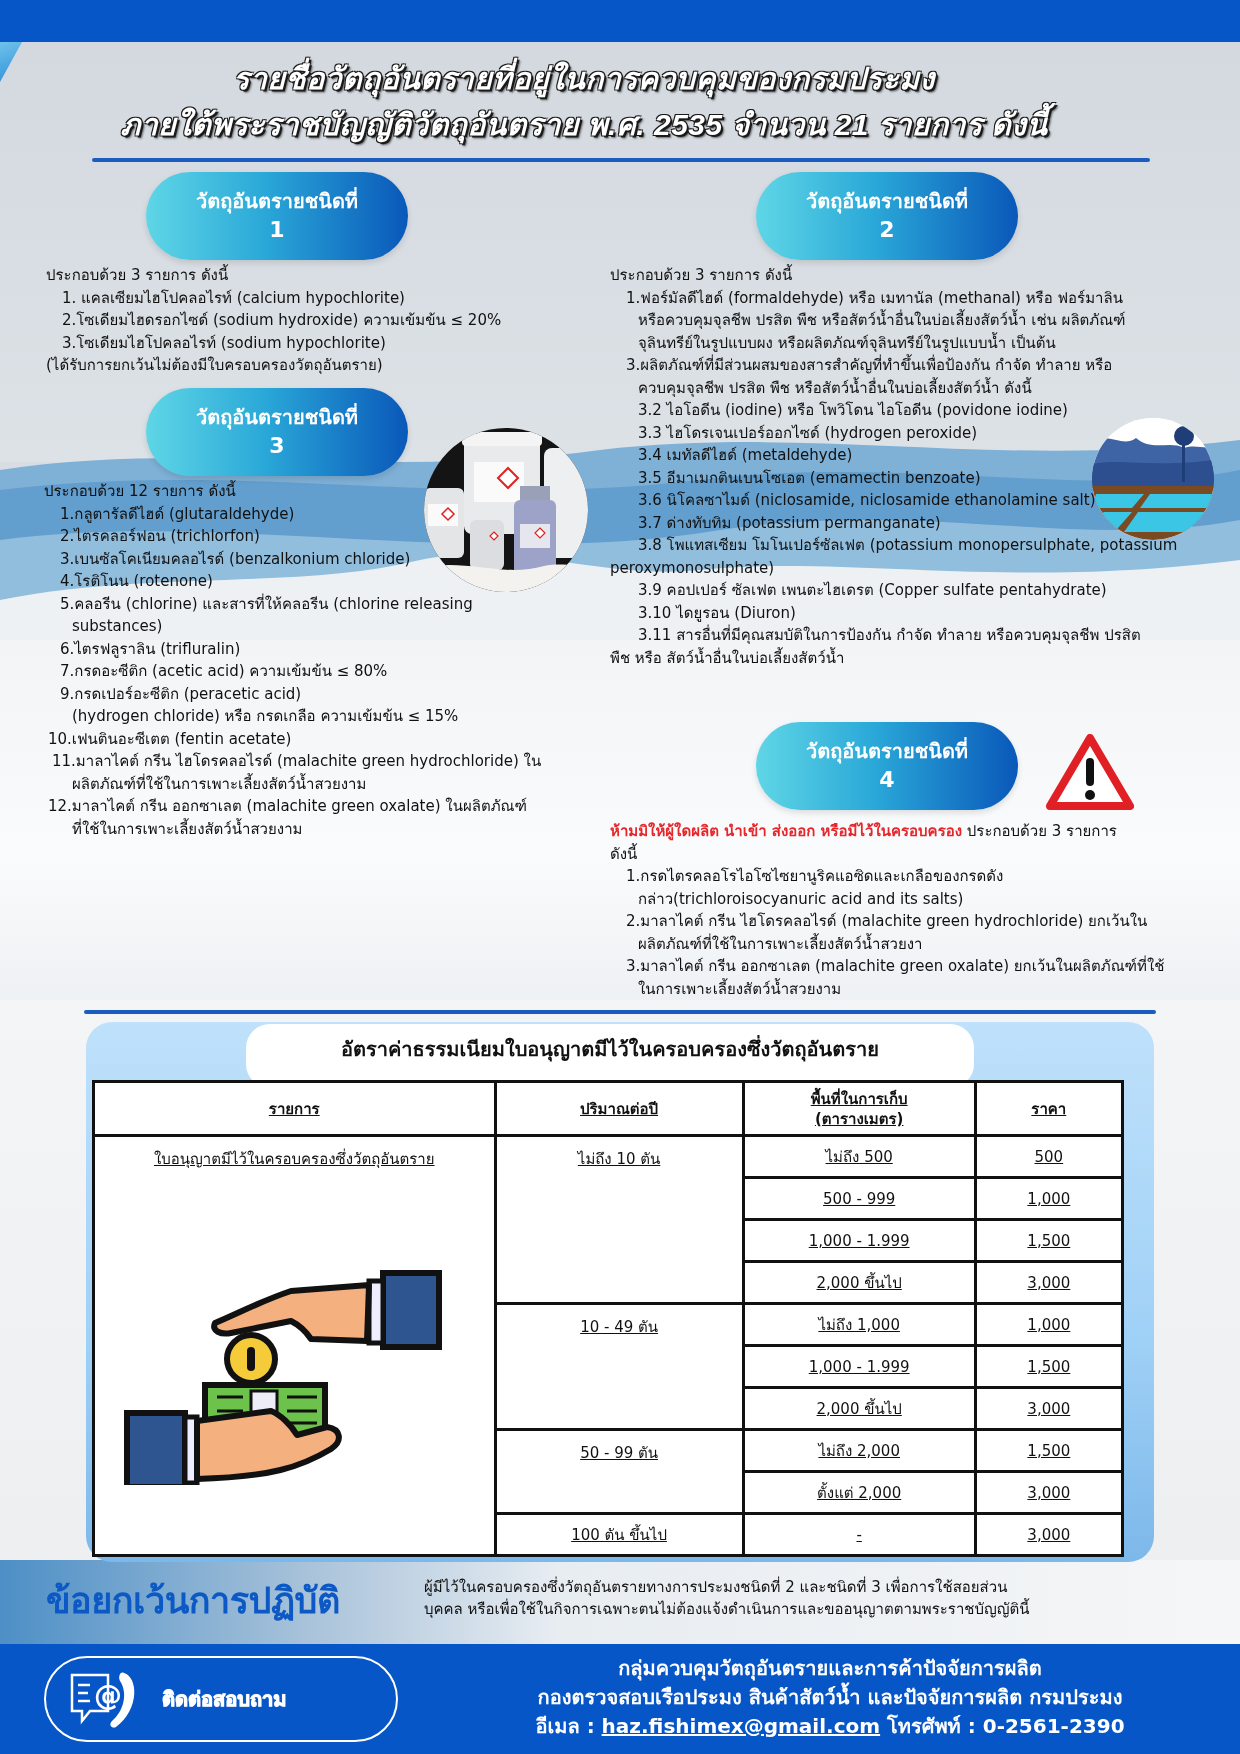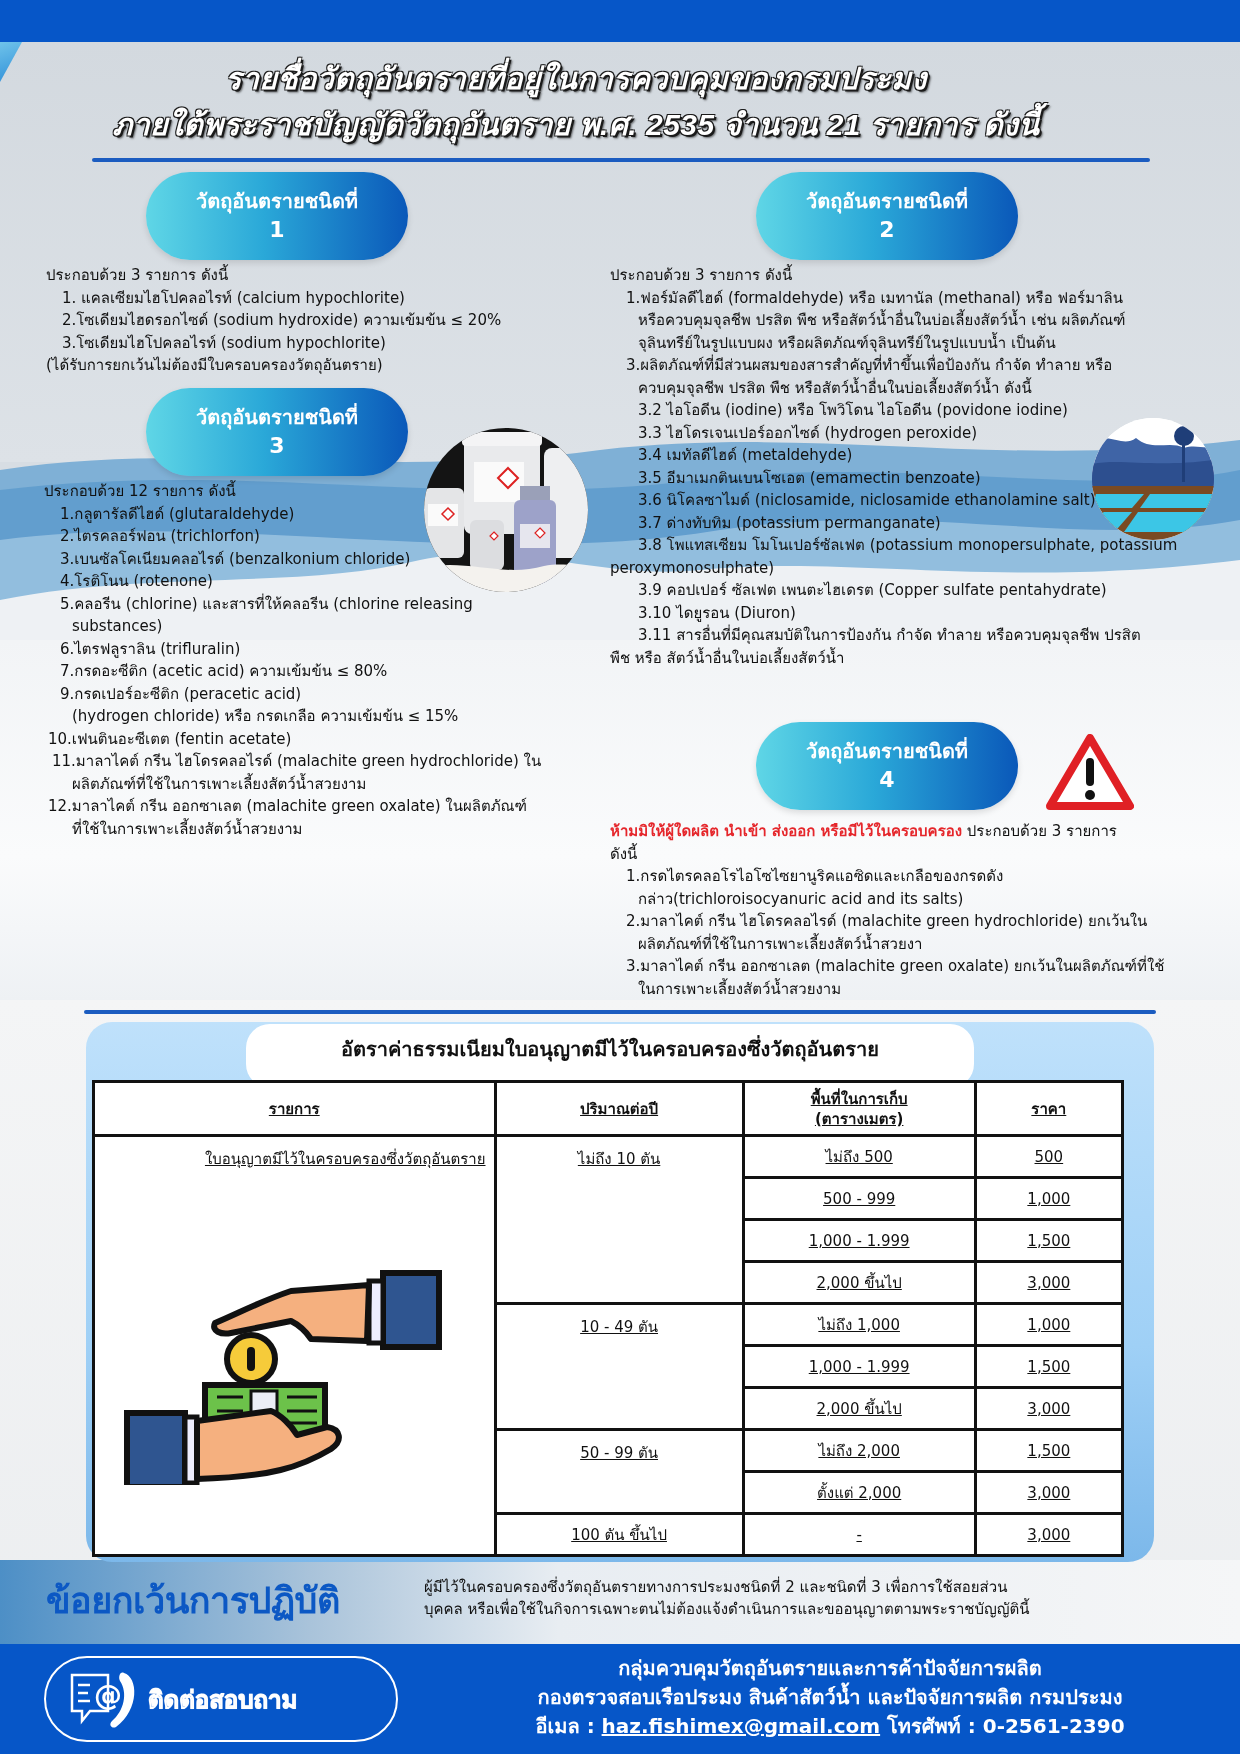--- a/index.html
+++ b/index.html
@@ -16,21 +16,21 @@
   .bg-top { position: absolute; left: 0; top: 0; width: 1240px; height: 42px; background: #0656c8; }
   .bg-upper { position: absolute; left: 0; top: 42px; width: 1240px; height: 420px; background: linear-gradient(180deg,#d3d9df 0%,#dde2e7 100%); }
   .bg-corner { position: absolute; left: 0; top: 42px; width: 22px; height: 40px; background: linear-gradient(160deg,#6fc3ea,#2e8ed8); clip-path: polygon(0 0,100% 0,0 100%); }
   .bg-wave { position: absolute; left: 0; top: 430px; width: 1240px; height: 230px; }
   .bg-lower { position: absolute; left: 0; top: 640px; width: 1240px; height: 360px; background: linear-gradient(180deg,#f2f4f6 0%,#fafbfc 60%,#eef1f4 100%); }
   .bg-mid2 { position: absolute; left: 0; top: 1000px; width: 1240px; height: 640px; background: linear-gradient(180deg,#f4f5f6,#eceef0); }
   .bg-exception { position: absolute; left: 0; top: 1560px; width: 1240px; height: 85px; background: linear-gradient(90deg,#4d8fc6 0%,#a9c3da 25%,#e8edf2 45%,#f5f6f7 100%); }
   .bg-footer { position: absolute; left: 0; top: 1644px; width: 1240px; height: 110px; background: #0656c8; }
 
   
-  .title { position: absolute; left: 8px; top: 56px; width: 1136px; text-align: center; }
+  .title { position: absolute; left: 16px; top: 56px; width: 1136px; text-align: center; }
   .title div {
     font-family: "Liberation Sans", sans-serif;
     font-weight: bold; font-style: italic;
     font-size: 30px; line-height: 46px; color: #fff;
     text-shadow: 2px 2px 0 #1a1a1a, -1px -1px 0 #1a1a1a, 1px -1px 0 #1a1a1a, -1px 1px 0 #1a1a1a, 3px 3px 2px rgba(0,0,0,.5);
     letter-spacing: 0.5px;
   }
   .rule { position: absolute; height: 4px; background: #1b5cc0; border-radius: 2px; }
 
   
@@ -56,30 +56,30 @@
 
   
   .fee-panel { position: absolute; left: 86px; top: 1022px; width: 1068px; height: 540px; border-radius: 26px;
     background: linear-gradient(180deg,#bfe1fb 0%,#9fd0f6 60%,#7cb8ea 100%); }
   .fee-title { position: absolute; left: 246px; top: 1024px; width: 728px; height: 64px; border-radius: 24px; background: #fff;
     text-align: center; font-size: 20px; font-weight: bold; line-height: 50px; color: #111; }
   table.fee { position: absolute; left: 92px; top: 1080px; width: 1032px; border-collapse: collapse; background: #fff; text-decoration: underline; }
   table.fee td, table.fee th { border: 3px solid #111; font-size: 15px; text-align: center; font-weight: normal; }
   table.fee th { font-weight: bold; height: 54px; line-height: 20px; }
   table.fee td { height: 42px; }
-  table.fee td.desc { text-align: right; vertical-align: top; padding: 10px 8px; position: relative; }
+  table.fee td.desc { text-align: center; vertical-align: top; padding: 10px 8px; position: relative; }
   table.fee td.qty { vertical-align: top; padding-top: 10px; }
 
   
   .exc-title { position: absolute; left: 46px; top: 1572px; font-size: 36px; font-weight: bold; color: #0c58c4; letter-spacing: -0.5px; }
   .exc-text { position: absolute; left: 424px; top: 1576px; font-size: 15px; line-height: 22px; color: #111; }
 
   
   .contact-pill { position: absolute; left: 44px; top: 1656px; width: 354px; height: 86px; border: 2px solid #fff; border-radius: 43px; display: flex; align-items: center; padding-left: 22px; }
-  .contact-label { color: #0656c8; font-size: 24px; font-weight: bold; 
+  .contact-label { color: #0656c8; font-size: 20px; font-weight: bold; margin-left: 14px;
     -webkit-text-stroke: 1px #fff; text-shadow: 0 0 1px #fff; text-align: right; }
   .footer-text { position: absolute; left: 420px; top: 1654px; width: 820px; text-align: center; color: #fff; font-weight: bold; font-size: 20px; line-height: 29px; }
   .footer-text a { color: #fff; text-decoration: underline; }
 </style>
 </head>
 <body>
 
 <div class="page">
   <div class="bg-top"></div>
   <div class="bg-upper"></div>

